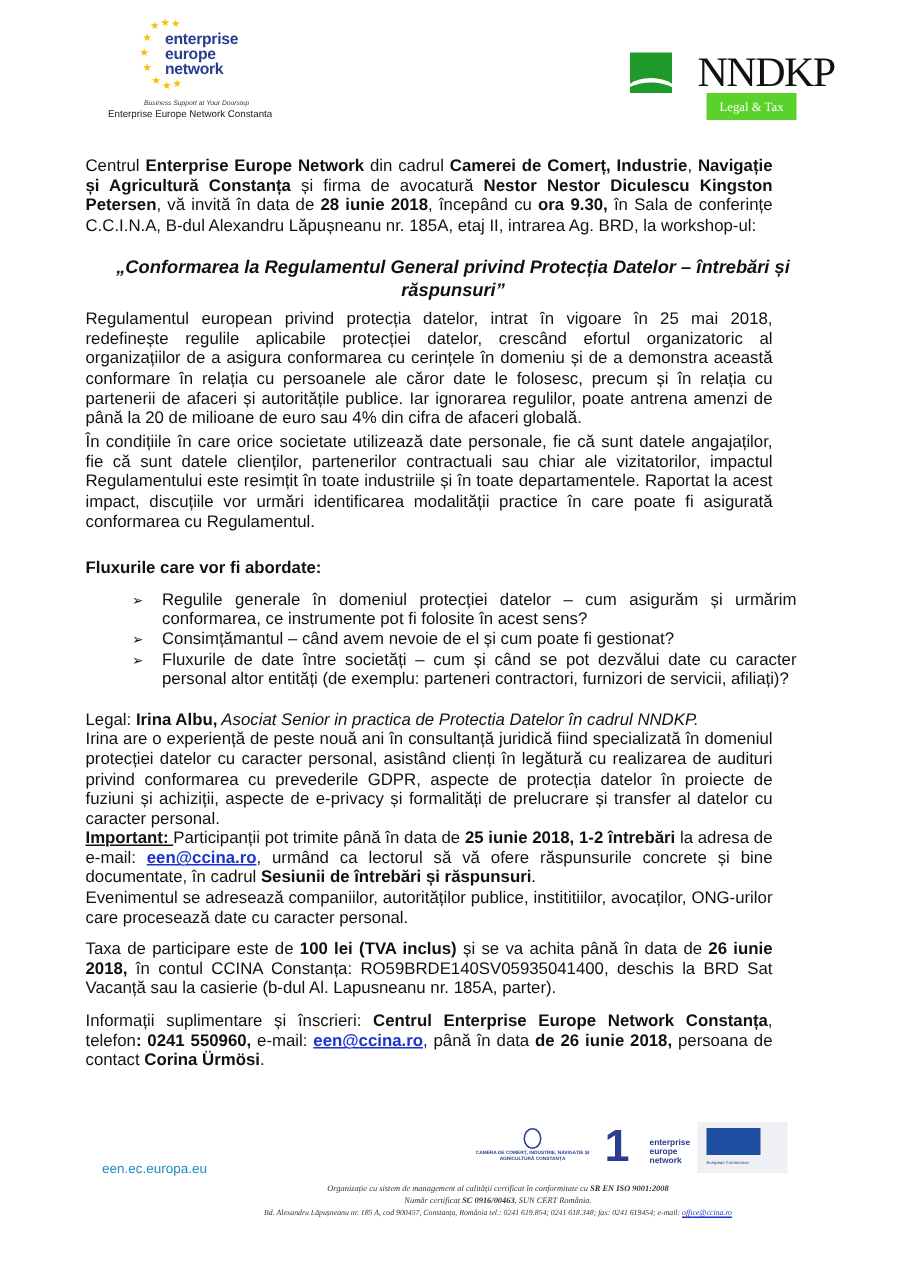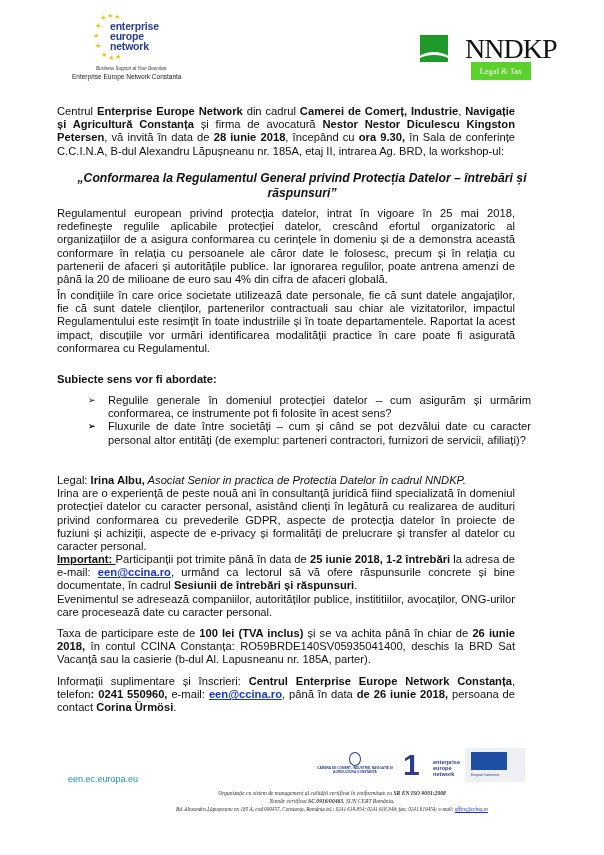--- a/index.html
+++ b/index.html
@@ -69,41 +69,41 @@
 
 <div class="p" style="top:105px">
   <span>Centrul </span><b>Enterprise Europe Network</b><span> din cadrul </span><b>Camerei de Comerț, Industrie</b><span>, </span><b>Navigație și Agricultură  Constanța</b><span> și firma de avocatură </span><b>Nestor Nestor Diculescu Kingston Petersen</b><span>, vă invită în data de </span><b>28 iunie 2018</b><span>, începând cu </span><b>ora 9.30,</b><span> în Sala de conferințe C.C.I.N.A, B-dul Alexandru Lăpușneanu nr. 185A, etaj II, intrarea Ag. BRD, la workshop-ul:</span>
 </div>
 
 <div class="title" style="top:171px">„Conformarea la Regulamentul General privind Protecția Datelor – întrebări și răspunsuri”</div>
 
 <div class="p" style="top:207px">Regulamentul european privind protecția datelor, intrat în vigoare în 25 mai 2018, redefinește regulile aplicabile protecției datelor, crescând efortul organizatoric al organizațiilor de a asigura conformarea cu cerințele în domeniu și de a demonstra această conformare în relația cu persoanele ale căror date le folosesc, precum și în relația cu partenerii de afaceri și autoritățile publice. Iar ignorarea regulilor, poate antrena amenzi de până la 20 de milioane de euro sau 4% din cifra de afaceri globală.</div>
 <div class="p" style="top:289px">În condițiile în care orice societate utilizează date personale, fie că sunt datele angajaților, fie că sunt datele clienților, partenerilor contractuali sau chiar ale vizitatorilor, impactul Regulamentului este resimțit în toate industriile și în toate departamentele. Raportat la acest impact, discuțiile vor urmări identificarea modalității practice în care poate fi asigurată conformarea cu Regulamentul.</div>
 
-<div class="p" style="top:373px;font-weight:bold">Subiecte sens vor fi abordate:</div>
+<div class="p" style="top:373px;font-weight:bold">Fluxurile care vor fi abordate:</div>
 
 <div class="bullets" style="top:394px">
   <div class="bullet"><span class="arrow">➢</span><span>Regulile generale în domeniul protecției datelor – cum asigurăm și urmărim conformarea, ce instrumente pot fi folosite în acest sens?</span></div>
-  <div class="bullet"><span class="arrow">➢</span></div>
+  <div class="bullet"><span class="arrow">➢</span><span>Consimțămantul – când avem nevoie de el și cum poate fi gestionat?</span></div>
   <div class="bullet"><span class="arrow">➢</span><span>Fluxurile de date între societăți – cum și când se pot dezvălui date cu caracter personal altor entități (de exemplu: parteneri contractori, furnizori de servicii, afiliați)?</span></div>
 </div>
 
 <div class="p" style="top:474px">
   <span>Legal: </span><b>Irina Albu,</b><i> Asociat Senior in practica de Protectia Datelor în cadrul NNDKP.</i><br>
   <span>Irina are o experiență de peste nouă ani în consultanță juridică fiind specializată în domeniul protecției datelor cu caracter personal, asistând clienți în legătură cu realizarea de audituri privind conformarea cu prevederile GDPR, aspecte de protecția datelor în proiecte de fuziuni și achiziții, aspecte de e-privacy și formalități de prelucrare și transfer al datelor cu caracter personal.</span>
 </div>
 
 <div class="p" style="top:553px">
   <u class="imp">Important: </u><span>Participanții pot trimite până în data de </span><b>25 iunie 2018, 1-2 întrebări</b><span>  la adresa de e-mail: </span><a class="link" href="#">een@ccina.ro</a><span>, urmând ca lectorul să vă ofere răspunsurile concrete și bine documentate, în cadrul </span><b>Sesiunii de întrebări și răspunsuri</b><span>.</span>
 </div>
 
 <div class="p" style="top:593px">Evenimentul se adresează companiilor, autorităților publice, instititiilor, avocaților, ONG-urilor care procesează date cu caracter personal.</div>
 
 <div class="p" style="top:627px">
-  <span>Taxa de participare este de </span><b>100 lei (TVA inclus)</b><span> și se va achita până în chiar de </span><b>26 iunie 2018,</b><span> în contul CCINA Constanța: RO59BRDE140SV05935041400, deschis la BRD Sat Vacanță sau la casierie (b-dul Al. Lapusneanu nr. 185A, parter).</span>
+  <span>Taxa de participare este de </span><b>100 lei (TVA inclus)</b><span> și se va achita până în data de </span><b>26 iunie 2018,</b><span> în contul CCINA Constanța: RO59BRDE140SV05935041400, deschis la BRD Sat Vacanță sau la casierie (b-dul Al. Lapusneanu nr. 185A, parter).</span>
 </div>
 
 <div class="p" style="top:675px">
   <span>Informații suplimentare și înscrieri: </span><b>Centrul Enterprise Europe Network Constanța</b><span>, telefon</span><b>: 0241 550960,</b><span> e-mail: </span><a class="link" href="#">een@ccina.ro</a><span>, până în data </span><b>de 26 iunie 2018,</b><span> persoana de contact </span><b>Corina Ürmösi</b><span>.</span>
 </div>
 
 <div id="footer-url" class="abs">een.ec.europa.eu</div>
 
 <div id="ccina-logo" class="abs">
   <div id="ccina-emblem"></div>

